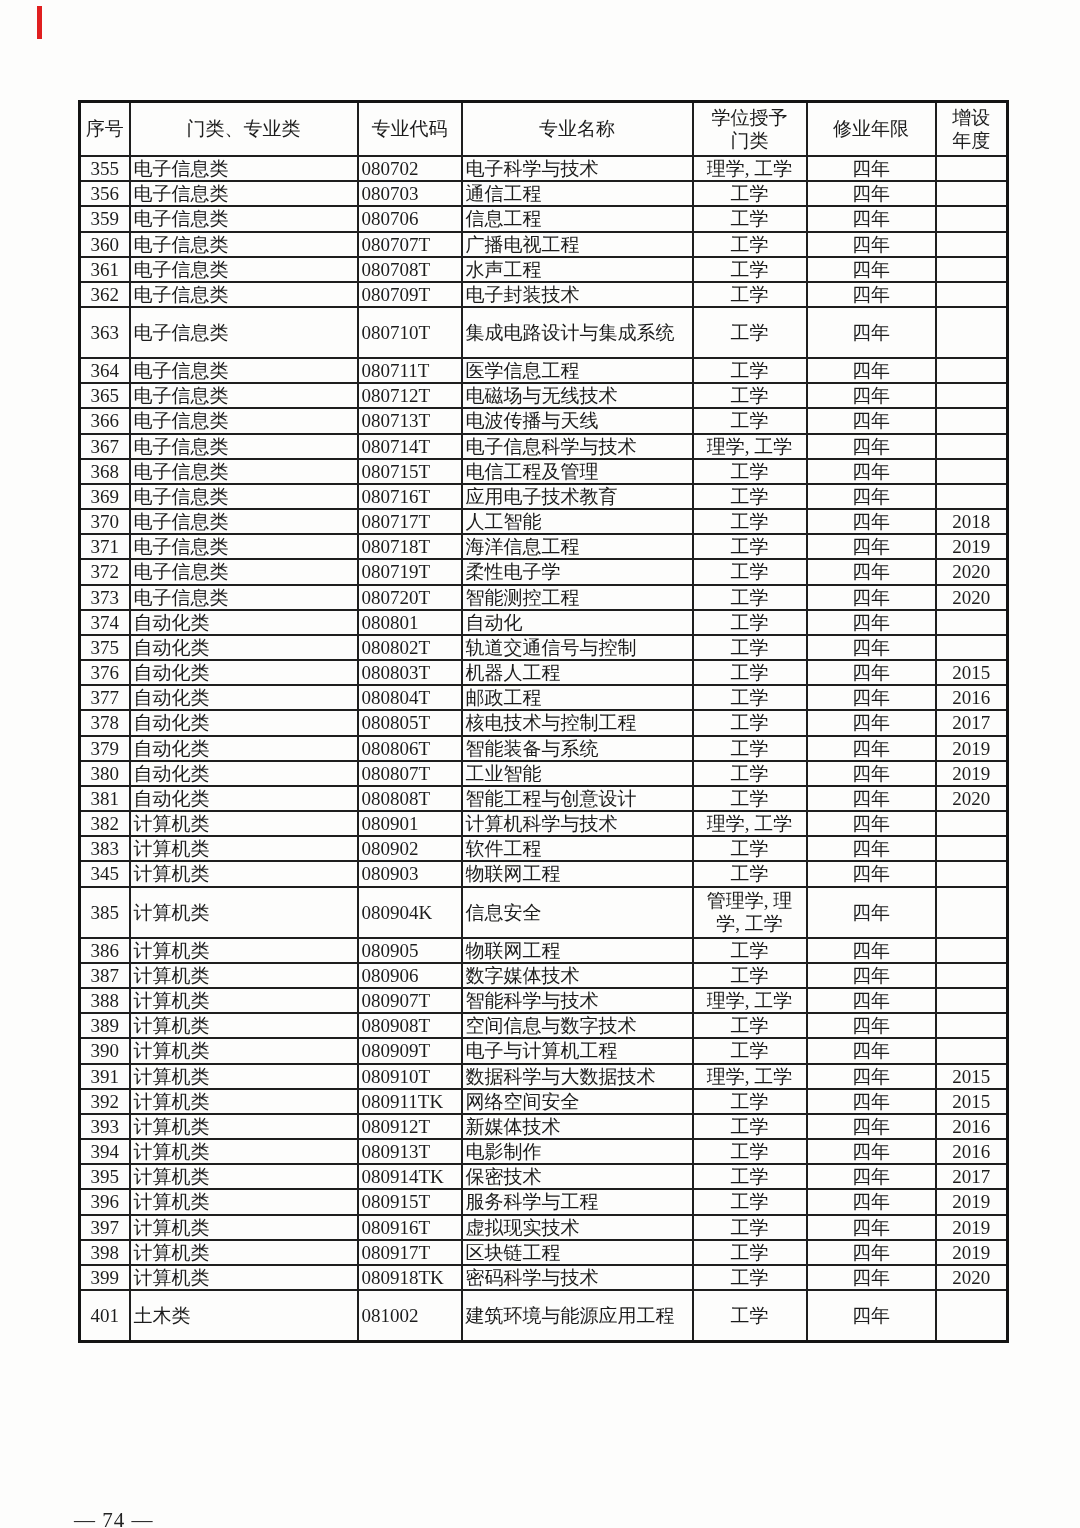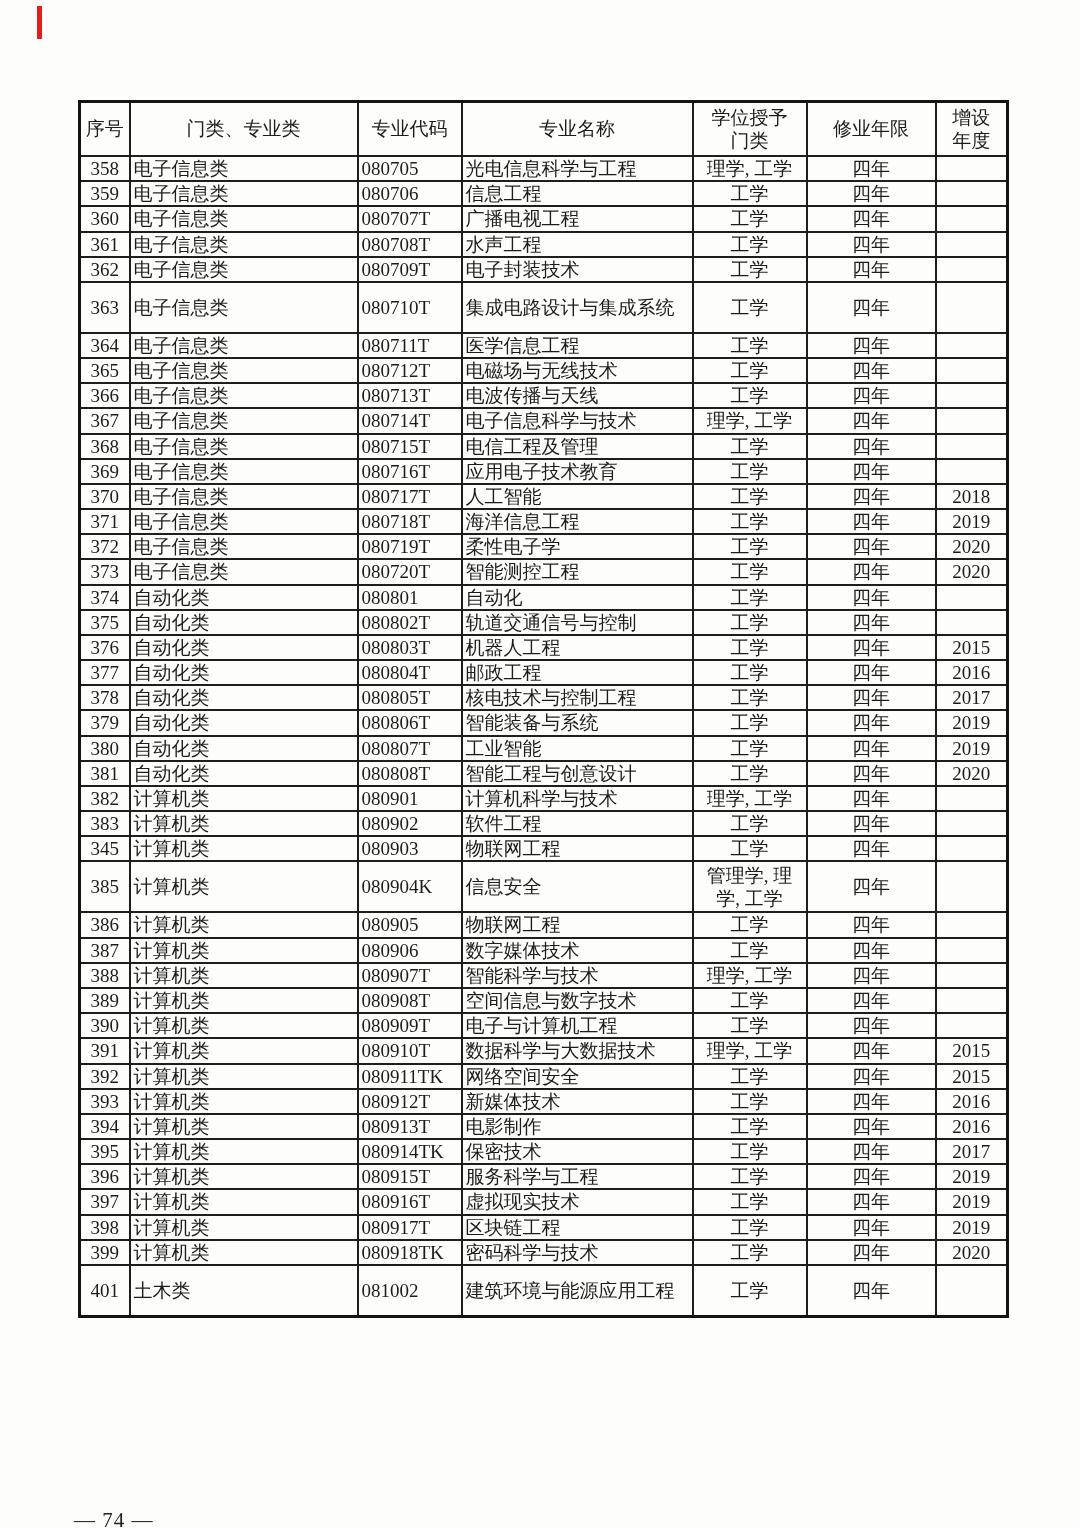--- a/index.html
+++ b/index.html
@@ -111,25 +111,34 @@
           <th>专业名称</th>
           <th>学位授予
 门类</th>
           <th>修业年限</th>
           <th>增设
 年度</th>
         </tr>
     </thead>
     <tbody>
         <tr>
-          <td class="col-index">358</td>
-          <td class="col-category">电子信息类</td>
-          <td class="col-code">080705</td>
-          <td class="col-name">光电信息科学与工程</td>
+          <td class="col-index">355</td>
+          <td class="col-category">电子信息类</td>
+          <td class="col-code">080702</td>
+          <td class="col-name">电子科学与技术</td>
           <td class="col-degree">理学, 工学</td>
+          <td class="col-duration">四年</td>
+          <td class="col-year"></td>
+        </tr>
+        <tr>
+          <td class="col-index">356</td>
+          <td class="col-category">电子信息类</td>
+          <td class="col-code">080703</td>
+          <td class="col-name">通信工程</td>
+          <td class="col-degree">工学</td>
           <td class="col-duration">四年</td>
           <td class="col-year"></td>
         </tr>
         <tr>
           <td class="col-index">359</td>
           <td class="col-category">电子信息类</td>
           <td class="col-code">080706</td>
           <td class="col-name">信息工程</td>
           <td class="col-degree">工学</td>
           <td class="col-duration">四年</td>

